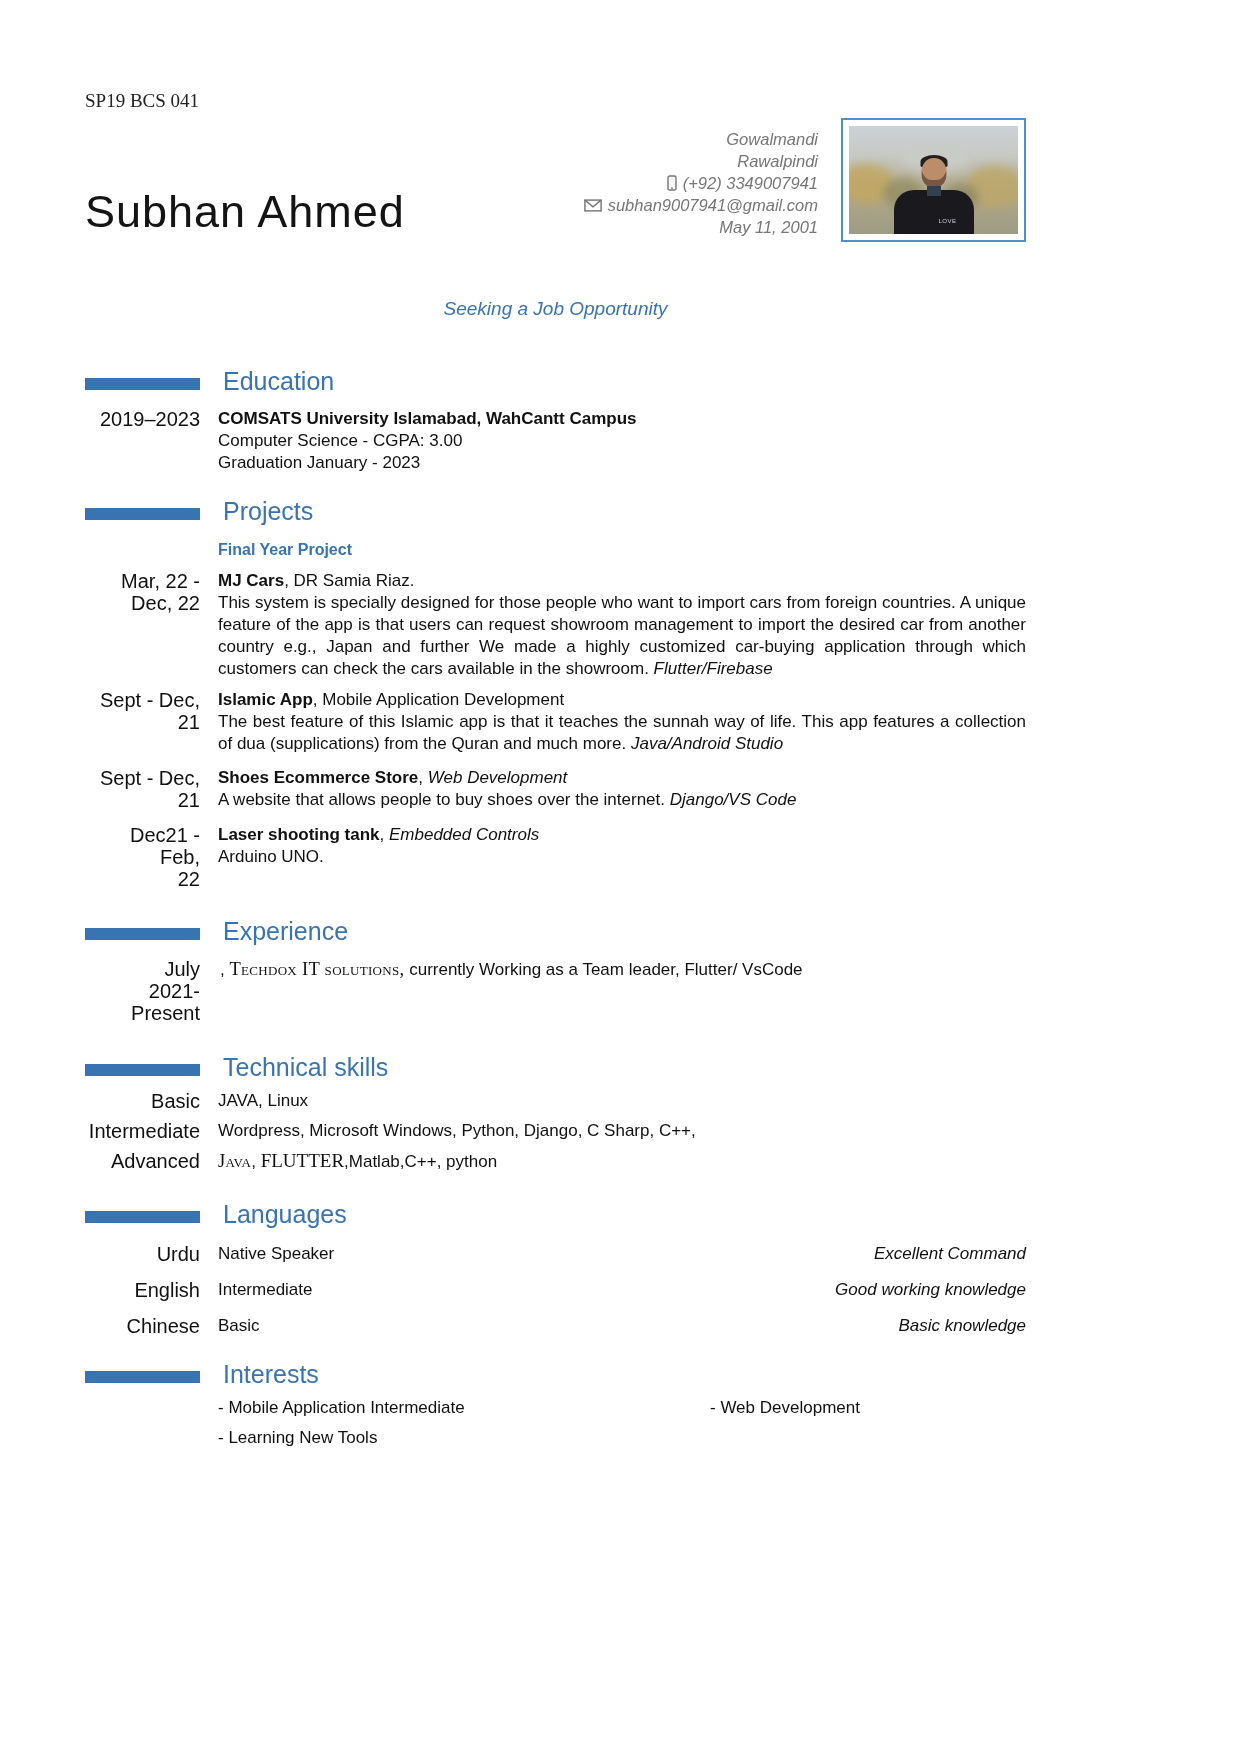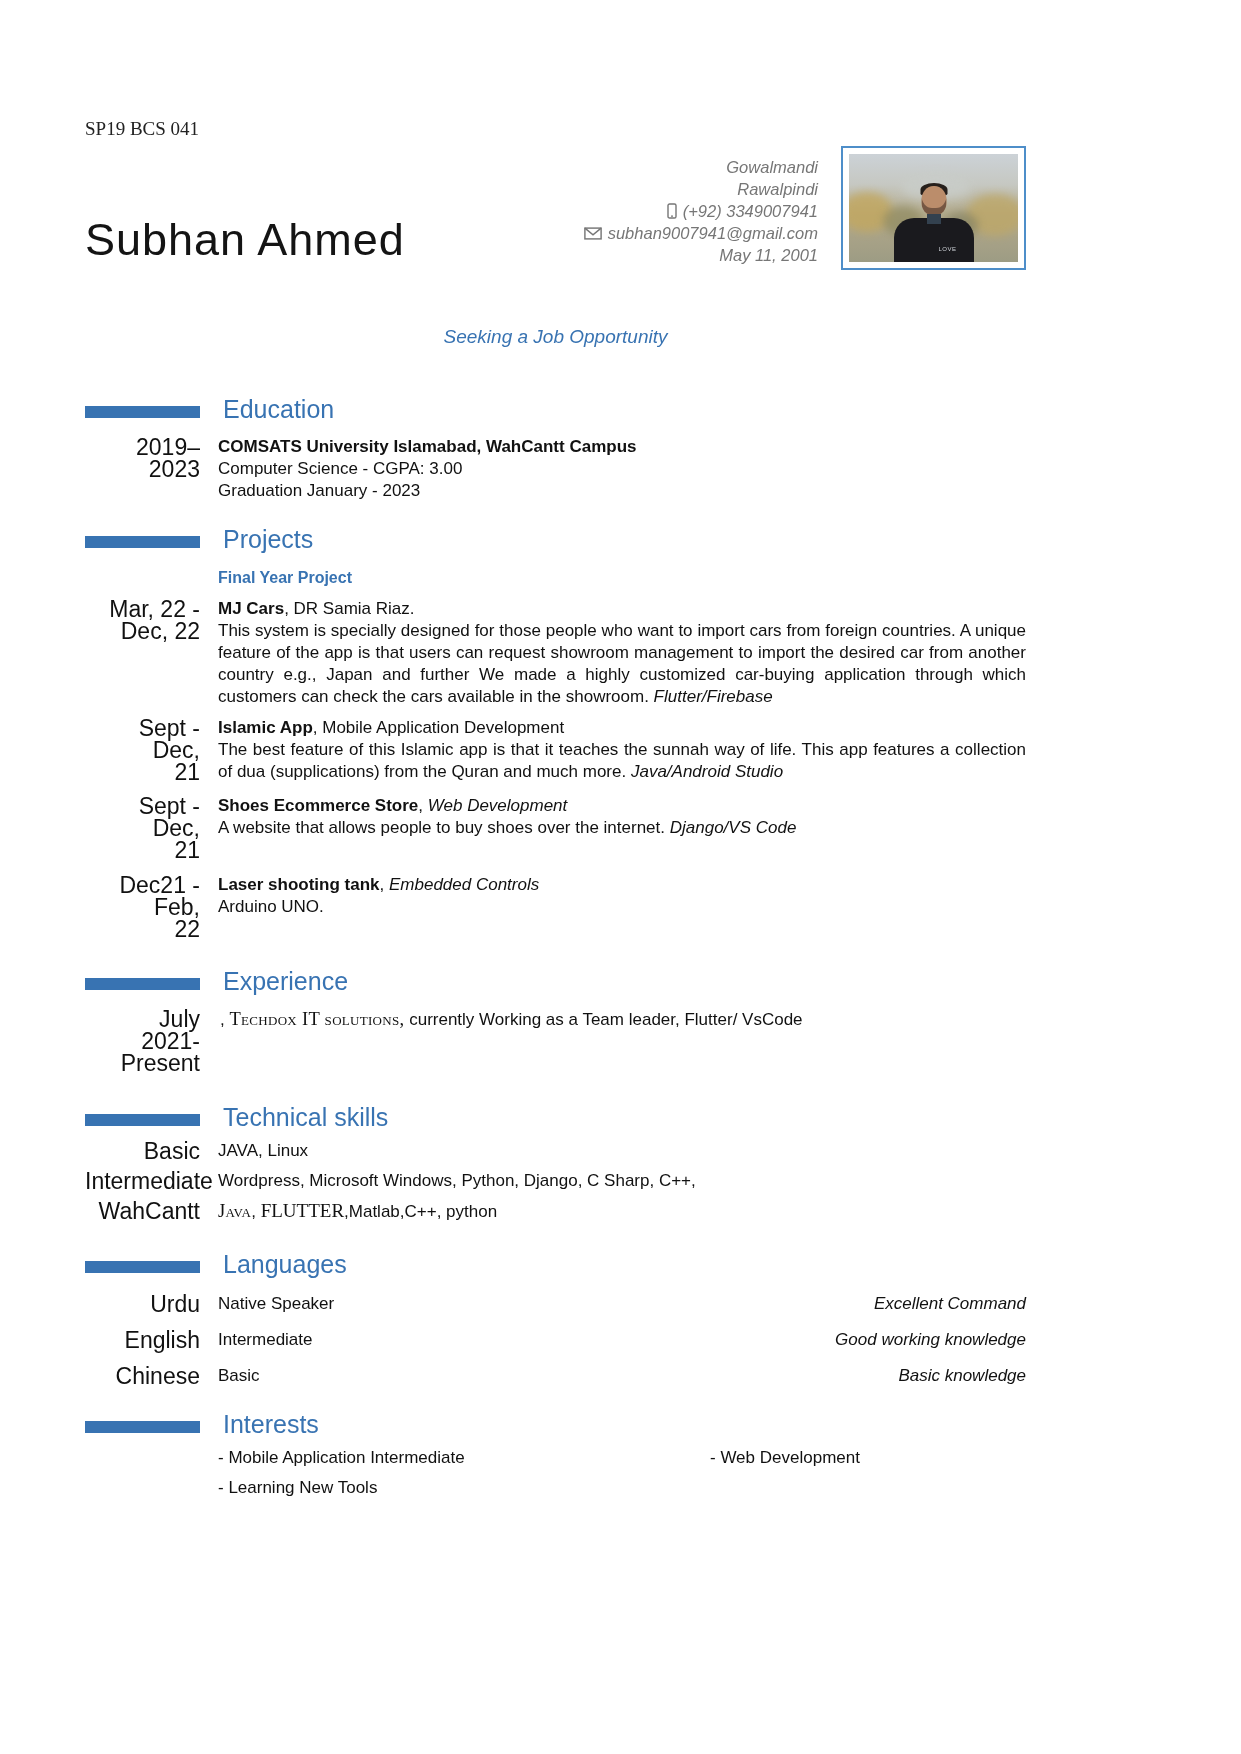--- a/index.html
+++ b/index.html
@@ -1,18 +1,18 @@
 <!DOCTYPE html>
 <html><head>
 <meta charset="utf-8">
 <style>
   * { margin:0; padding:0; box-sizing:border-box; }
   html,body { background:#ffffff; }
   body { width:1241px; font-family:"Liberation Sans", sans-serif; color:#111; }
-  .page { position:relative; width:1241px; height:1754px; background:#fff; padding:118px 215px 0 85px; overflow:hidden; }
+  .page { position:relative; width:1241px; height:1754px; background:#fff; padding:90px 215px 0 85px; overflow:hidden; }
 
   
   .header { position:relative; height:160px; }
   .student-id { font-family:"Liberation Serif", serif; font-size:19px; color:#222; }
   .name { position:absolute; left:0; top:96px; font-size:45px; font-weight:400; letter-spacing:1px; color:#141414; }
   .contact { position:absolute; top:38px; right:208px; text-align:right; font-style:italic;
              color:#767676; font-size:16.5px; line-height:22px; white-space:nowrap; }
   .contact-line { display:flex; justify-content:flex-end; align-items:center; gap:6px; }
   .icon { display:inline-block; flex:0 0 auto; }
 
@@ -36,21 +36,21 @@
             background:#1a1a1e; border-radius:20px 20px 0 0; }
   .collar { position:absolute; left:50%; bottom:38px; transform:translateX(-50%); width:14px; height:10px;
             background:#33414f; }
   .jacket-label { position:absolute; left:56%; bottom:10px; color:#cfd3d8; font-size:6px; letter-spacing:.5px; }
 
   
   .tagline { margin-top:48px; text-align:center; color:#3873b2; font-style:italic; font-size:19px; line-height:22px; }
 
   
   .row { display:grid; grid-template-columns:115px 1fr; column-gap:18px; }
-  .hint { text-align:right; font-size:23px; line-height:22px; color:#111; }
+  .hint { text-align:right; font-size:20px; line-height:22px; color:#111; }
   .content { font-size:17px; line-height:22px; color:#111; }
 
   .section-header { margin-top:0;gap:23px; }
   .section-header .bar { background:#3873b2; height:12px; width:115px; margin-top:12px; }
   .section-header .stitle { color:#3873b2; font-size:25px; line-height:30px; font-weight:400; }
 
   .subheading { color:#3873b2; font-size:16px; line-height:24px; font-weight:bold; }
 
   .etitle { font-weight:bold; }
   .desc { text-align:justify; }
@@ -217,21 +217,21 @@
   </div>
   <div class="row skill-row">
     <div class="hint">Basic</div>
     <div class="content">JAVA, Linux</div>
   </div>
   <div class="row skill-row">
     <div class="hint">Intermediate</div>
     <div class="content">Wordpress, Microsoft Windows, Python, Django, C Sharp, C++,</div>
   </div>
   <div class="row skill-row">
-    <div class="hint">WahCantt</div>
+    <div class="hint">Advanced</div>
     <div class="content"><span class="sc-serif">Java</span><span>, </span><span class="serif-caps">FLUTTER</span><span>,Matlab,C++, python</span></div>
   </div>
 
   <div class="row section-header sh-languages">
     <div class="bar"></div>
     <div class="stitle">Languages</div>
   </div>
   <div class="row lang-row">
     <div class="hint">Urdu</div>
     <div class="content lang-line">

